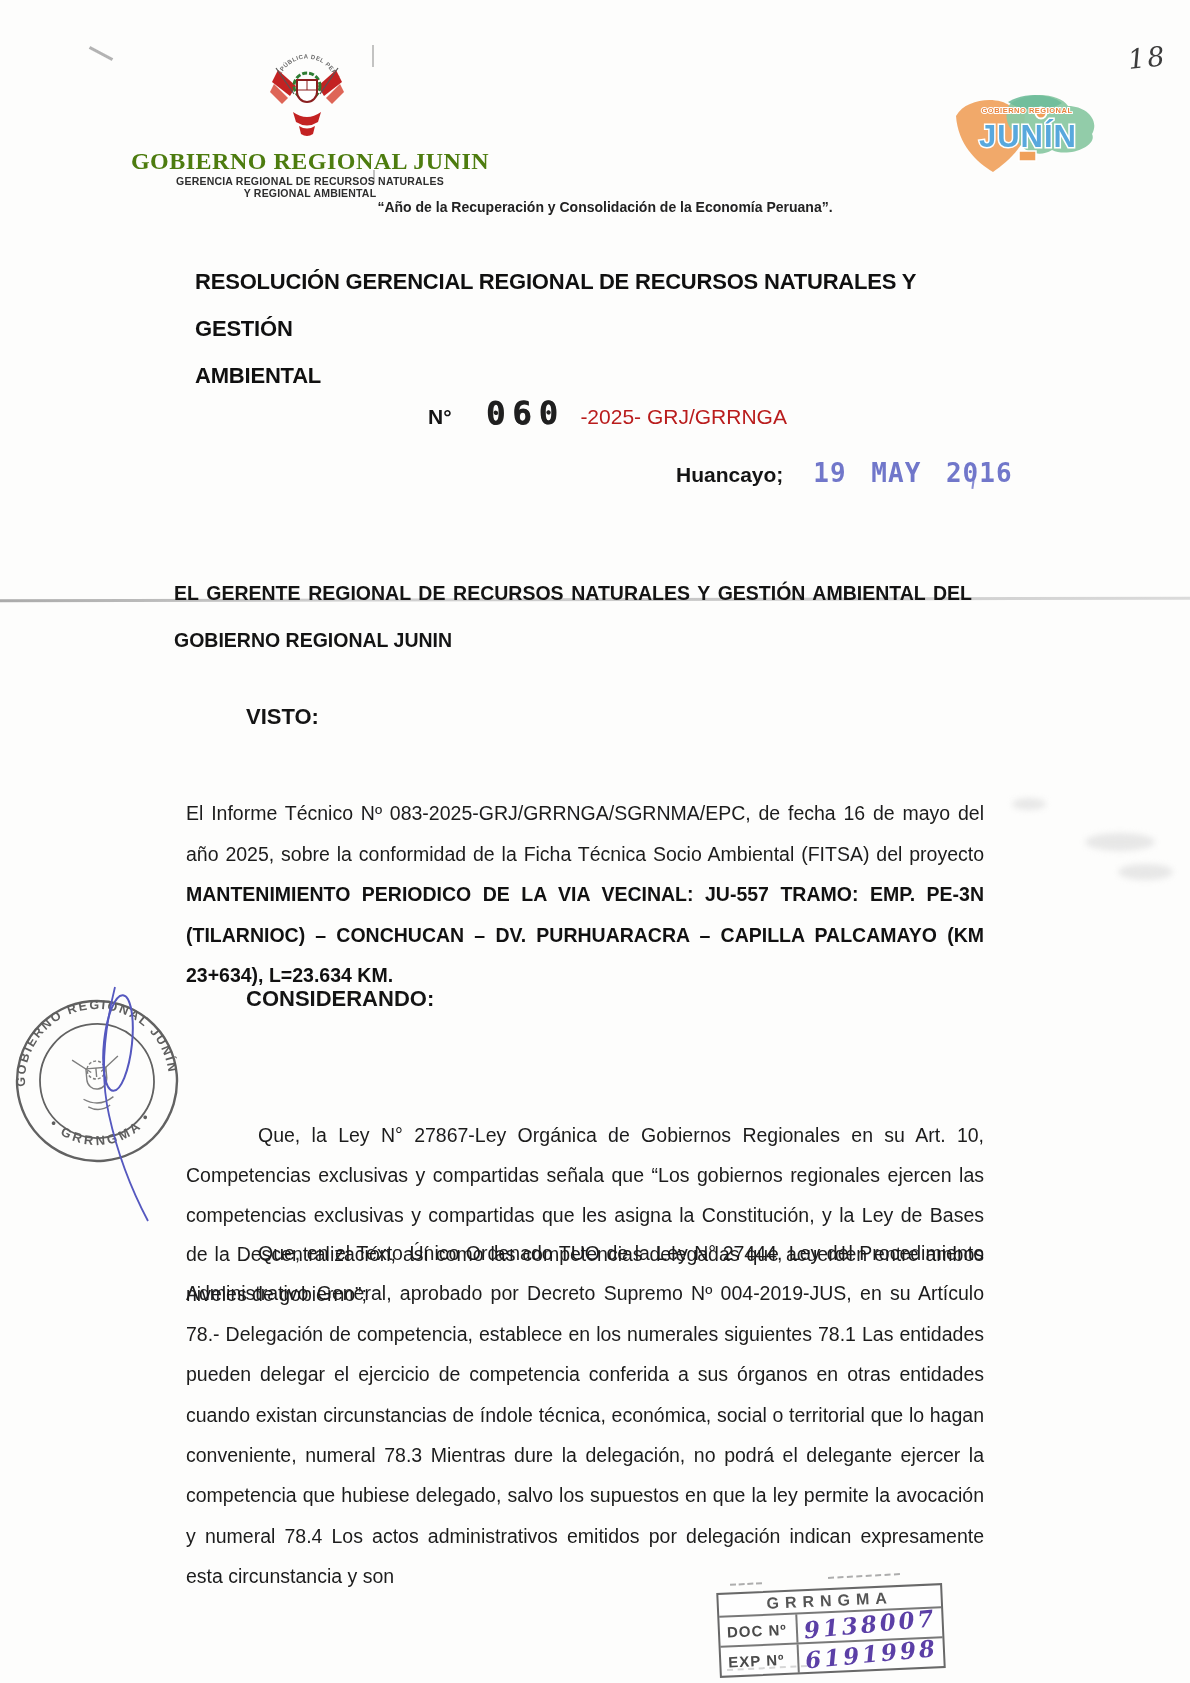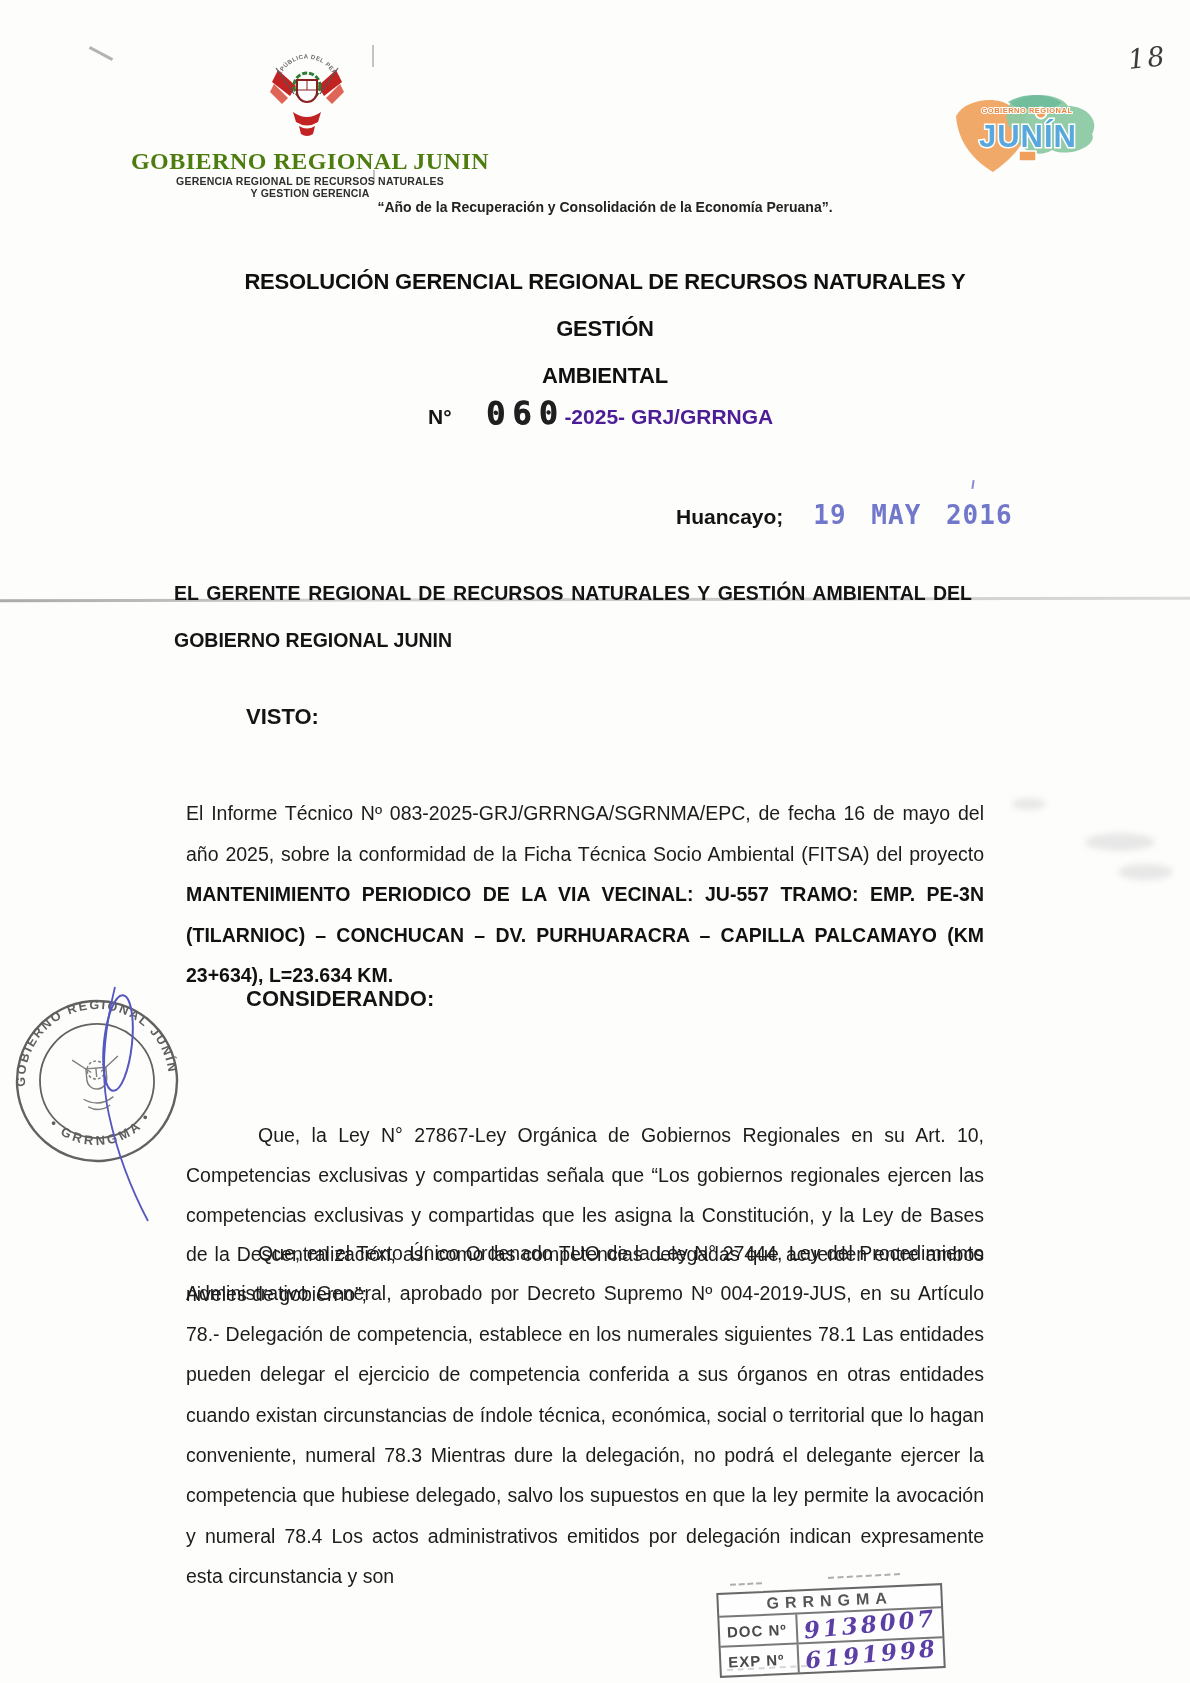--- a/index.html
+++ b/index.html
@@ -12,28 +12,28 @@
   .org-name{font-family:Liberation Serif, serif;font-weight:bold;font-size:24px;letter-spacing:.5px;
             color:#4d7c0f;white-space:nowrap;position:relative;left:50%;transform:translateX(-50%);
             display:inline-block;}
   .dept{font-size:10.5px;color:#2e2e2e;line-height:12px;letter-spacing:.2px;font-weight:bold;}
   .page-number{left:1128px;top:42px;font-family:"DejaVu Serif",serif;font-style:italic;font-size:27px;
                color:#3c3c3c;transform:rotate(-6deg);letter-spacing:2px;}
   .year-quote{left:605px;top:199px;transform:translateX(-50%);font-size:14px;font-weight:bold;color:#222;
               white-space:nowrap;}
 
   
-  .doc-title{left:605px;top:258px;transform:translateX(-50%);width:820px;text-align:center;
+  .doc-title{left:605px;top:258px;transform:translateX(-50%);width:820px;text-align:left;
              font-weight:bold;font-size:22px;line-height:47px;color:#101010;letter-spacing:-.2px;}
   .number-line{left:428px;top:394px;display:flex;align-items:baseline;gap:0;white-space:nowrap;}
   .num-prefix{font-weight:bold;font-size:21px;color:#141414;}
   .num-stamp{font-family:"DejaVu Sans Mono",monospace;font-weight:bold;font-size:32px;color:#1f1f1f;
              letter-spacing:7px;margin-left:34px;transform:rotate(-.5deg);text-shadow:.6px .4px 0 #2a2a2a;}
-  .num-suffix{font-weight:bold;font-size:21px;color:#4c1d95;}
-  .date-line{left:676px;top:500px;display:flex;align-items:baseline;white-space:nowrap;}
+  .num-suffix{font-weight:normal;font-size:21px;color:#b91c1c;margin-left:16px;}
+  .date-line{left:676px;top:458px;display:flex;align-items:baseline;white-space:nowrap;}
   .city{font-weight:bold;font-size:21px;color:#141414;}
   .date-stamp{font-family:"DejaVu Sans Mono",monospace;font-weight:bold;font-size:26px;color:#6a70c8;
               letter-spacing:1px;word-spacing:8px;margin-left:30px;opacity:.95;}
   .date-tick{left:972px;top:480px;width:2px;height:9px;background:#6a70c8;transform:rotate(8deg);opacity:.8;}
 
   
   .addressee{left:174px;top:570px;width:798px;font-weight:bold;font-size:19.5px;line-height:47px;
              text-align:justify;color:#141414;}
   .label{left:246px;font-weight:bold;font-size:22px;color:#141414;}
   .visto-label{top:704px;}
@@ -109,21 +109,21 @@
     <line x1="41" y1="30" x2="41" y2="40" stroke="#8a1f1f" stroke-width="1"></line>
     <line x1="31" y1="40" x2="51" y2="40" stroke="#8a1f1f" stroke-width="1"></line>
 
     <path d="M27 62 q14 10 28 0 l-3 10 q-11 7 -22 0 Z" fill="#c32222"></path>
     <path d="M33 76 q8 5 16 0 l-2 8 q-6 4 -12 0 Z" fill="#c32222"></path>
   </svg>
 
   <div class="abs org-block">
     <div><span class="org-name">GOBIERNO REGIONAL JUNIN</span></div>
     <div class="dept">GERENCIA REGIONAL DE RECURSOS NATURALES</div>
-    <div class="dept">Y GESTION GERENCIA</div>
+    <div class="dept">Y REGIONAL AMBIENTAL</div>
   </div>
 
   <svg class="abs" style="left:948px;top:84px;" width="158" height="95" viewBox="0 0 158 95">
     <path d="M8 32 C18 14 50 12 62 22 C70 16 80 22 76 40 C84 56 60 78 45 88 C28 78 10 60 8 32 Z" fill="#f0a05a" opacity=".9"></path>
     <path d="M62 20 C82 6 112 10 120 22 C138 22 152 36 144 50 C150 62 120 74 104 66 C88 76 68 64 66 48 C58 42 56 28 62 20 Z" fill="#8cc9a4" opacity=".95"></path>
     <path d="M60 18 C76 8 102 9 114 19 C100 28 74 28 60 18 Z" fill="#6fbc9a" opacity=".9"></path>
     <circle cx="93" cy="29" r="5.5" fill="#f0a05a" stroke="#fff" stroke-width="2"></circle>
     <text x="79" y="29" text-anchor="middle" font-size="7.5" font-weight="bold" fill="#e8843c" stroke="#fff" stroke-width="2" paint-order="stroke" letter-spacing=".5">GOBIERNO REGIONAL</text>
     <text x="80" y="63" text-anchor="middle" font-size="31" font-weight="bold" fill="#58a8dd" stroke="#fff" stroke-width="3" paint-order="stroke" letter-spacing="1">JUNÍN</text>
     <rect x="71" y="67" width="17" height="10" fill="#f0a05a" stroke="#fff" stroke-width="1.5"></rect>

